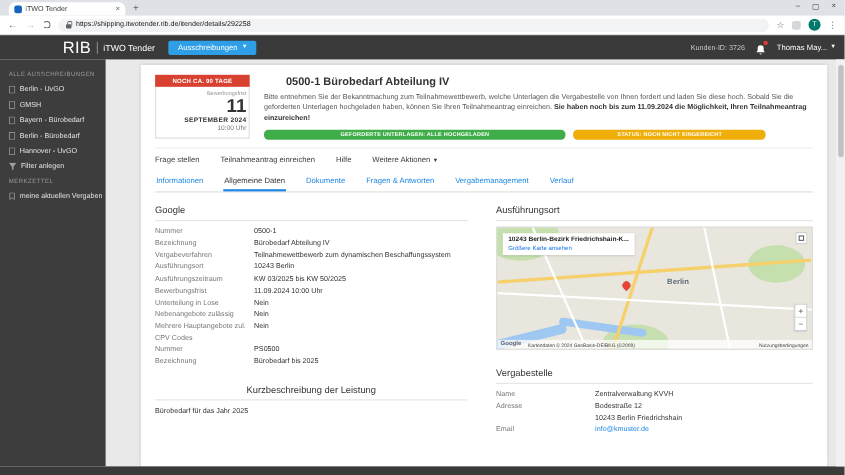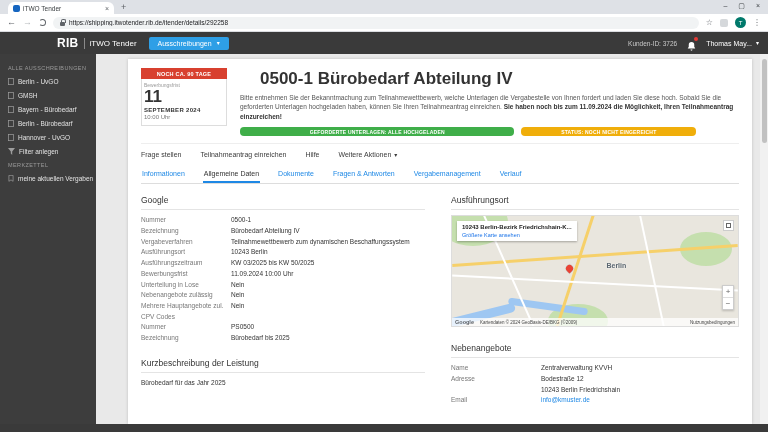--- a/index.html
+++ b/index.html
@@ -23,21 +23,21 @@
   .lock:before{content:"";position:absolute;top:-3px;left:.5px;width:3px;height:3px;border:1px solid #5f6368;border-bottom:none;border-radius:2px 2px 0 0;}
   .urltext{font-size:6.5px;color:#202124;white-space:nowrap;overflow:hidden;}
   .star{font-size:8px;color:#5f6368;line-height:1;}
   .exticon{width:8px;height:8px;border-radius:2px;background:#d5d8db;flex:none;}
   .avatar{width:11px;height:11px;border-radius:50%;background:#00796b;color:#fff;font-size:6px;display:flex;align-items:center;justify-content:center;flex:none;}
   .kebab{font-size:8px;color:#5f6368;line-height:1;}
 
   
   .appheader{height:22px;background:#3a3a3a;display:flex;align-items:center;padding:0 9px;gap:12px;flex:none;}
   .brand{display:flex;align-items:center;gap:5px;color:#fff;}
-  .brand-rib{font-size:12px;font-weight:bold;letter-spacing:.3px;padding-left:48px;}
+  .brand-rib{font-size:15px;font-weight:normal;letter-spacing:.3px;padding-left:48px;}
   .brand-sep{width:1px;height:11px;background:#8a8a8a;}
   .brand-prod{font-size:8px;}
   .navbtn{background:#2e9fe6;color:#fff;font-size:7px;padding:3px 9px;border-radius:2px;display:flex;gap:5px;align-items:center;}
   .hdr-right{margin-left:auto;display:flex;align-items:center;gap:9px;}
   .kunden{font-size:6.5px;color:#c9c9c9;}
   .bellwrap{position:relative;width:11px;height:11px;}
   .belldot{position:absolute;top:-1px;right:-1px;width:4px;height:4px;border-radius:50%;background:#e53935;}
   .user{color:#fff;font-size:7px;display:flex;gap:4px;align-items:center;white-space:nowrap;}
   .caret{font-size:6px;line-height:1;}
 
@@ -50,27 +50,27 @@
   .content{flex:1;padding:5px 8px 0 32px;min-width:0;}
   .card{background:#fff;height:100%;box-shadow:0 0 3px rgba(0,0,0,.18);padding:9px 13px 0;overflow:hidden;}
   .scrollbar{width:8px;background:#f1f1f1;position:relative;flex:none;}
   .thumb{position:absolute;top:5px;left:1.5px;width:5px;height:84px;background:#c1c1c1;border-radius:3px;}
   .bottombar{height:8px;background:#3a3a3a;flex:none;}
 
   
   .toprow{display:flex;gap:13px;}
   .deadline{width:86px;flex:none;}
   .dl-badge{background:#d8402f;color:#fff;font-size:5.5px;font-weight:bold;text-align:center;padding:2.5px 0;letter-spacing:.2px;}
-  .dl-card{border:1px solid #ddd;border-top:none;background:#fff;text-align:left;padding:3px 2px 5px;}
+  .dl-card{border:1px solid #ddd;border-top:none;background:#fff;text-align:right;padding:3px 2px 5px;}
   .dl-label{font-size:5px;color:#999;}
   .dl-day{font-size:17px;font-weight:bold;color:#333;line-height:1.1;}
   .dl-month{font-size:6px;font-weight:bold;color:#333;letter-spacing:.3px;}
   .dl-time{font-size:6px;color:#777;margin-top:1px;}
   .headmain{flex:1;min-width:0;}
-  .title{font-size:17px;font-weight:bold;color:#333;margin:1px 0 4px;padding-left:20px;}
+  .title{font-size:10px;font-weight:bold;color:#333;margin:1px 0 4px;padding-left:20px;}
   .desc{font-size:6.5px;color:#555;line-height:1.45;}
   .desc b{color:#333;}
   .bars{display:flex;gap:7px;margin-top:6px;}
   .bar{height:9px;border-radius:4px;color:#fff;font-size:5px;font-weight:bold;display:flex;align-items:center;justify-content:center;white-space:nowrap;letter-spacing:.2px;}
   .bar.green{flex:0 0 55%;background:#3fae49;}
   .bar.yellow{flex:0 0 35%;background:#f0ae0a;}
 
   
   .actions{display:flex;gap:19px;padding:7px 0 6px;margin-top:7px;border-top:1px solid #eee;font-size:7px;color:#3c3c3c;}
   .actions .act{display:flex;align-items:center;gap:3px;cursor:default;}
@@ -310,21 +310,21 @@
 
             <div class="frow">
                 <span class="flabel">Nummer</span>
                 <span class="fval">PS0500</span>
               </div>
             <div class="frow">
                 <span class="flabel">Bezeichnung</span>
                 <span class="fval">Bürobedarf bis 2025</span>
               </div>
 
-            <div class="sect-h" style="margin-top:6px;">Kurzbeschreibung der Leistung</div>
+            <div class="sect-h" style="margin-top:6px;text-align:center;">Kurzbeschreibung der Leistung</div>
             <div class="kurz-text">Bürobedarf für das Jahr 2025</div>
           </div>
 
           <div class="col-right">
             <div class="sect-h">Ausführungsort</div>
             <div class="map">
               <div class="park" style="left:-14px;top:-18px;width:70px;height:48px;"></div>
               <div class="park" style="right:6px;top:16px;width:52px;height:34px;"></div>
               <div class="park" style="left:96px;bottom:-12px;width:60px;height:34px;"></div>
               <div class="water" style="left:-6px;bottom:6px;width:70px;height:9px;transform:rotate(-14deg);border-radius:5px;"></div>
@@ -348,21 +348,21 @@
                 <div class="zsep"></div>
                 <div>−</div>
               </div>
               <div class="map-attrib">
                 <span class="map-google">Google</span>
                 <span>Kartendaten © 2024 GeoBasis-DE/BKG (©2009)</span>
                 <span class="right">Nutzungsbedingungen</span>
               </div>
             </div>
 
-            <div class="sect-h" style="margin-top:8px;">Nebenangebote</div>
+            <div class="sect-h" style="margin-top:8px;">Vergabestelle</div>
             <div class="frow">
                 <span class="flabel">Name</span>
                 <span class="fval">Zentralverwaltung KVVH</span>
               </div>
             <div class="frow">
                 <span class="flabel">Adresse</span>
                 <span class="fval">Bodestraße 12</span>
               </div>
             <div class="frow">
                 <span class="flabel"></span>

